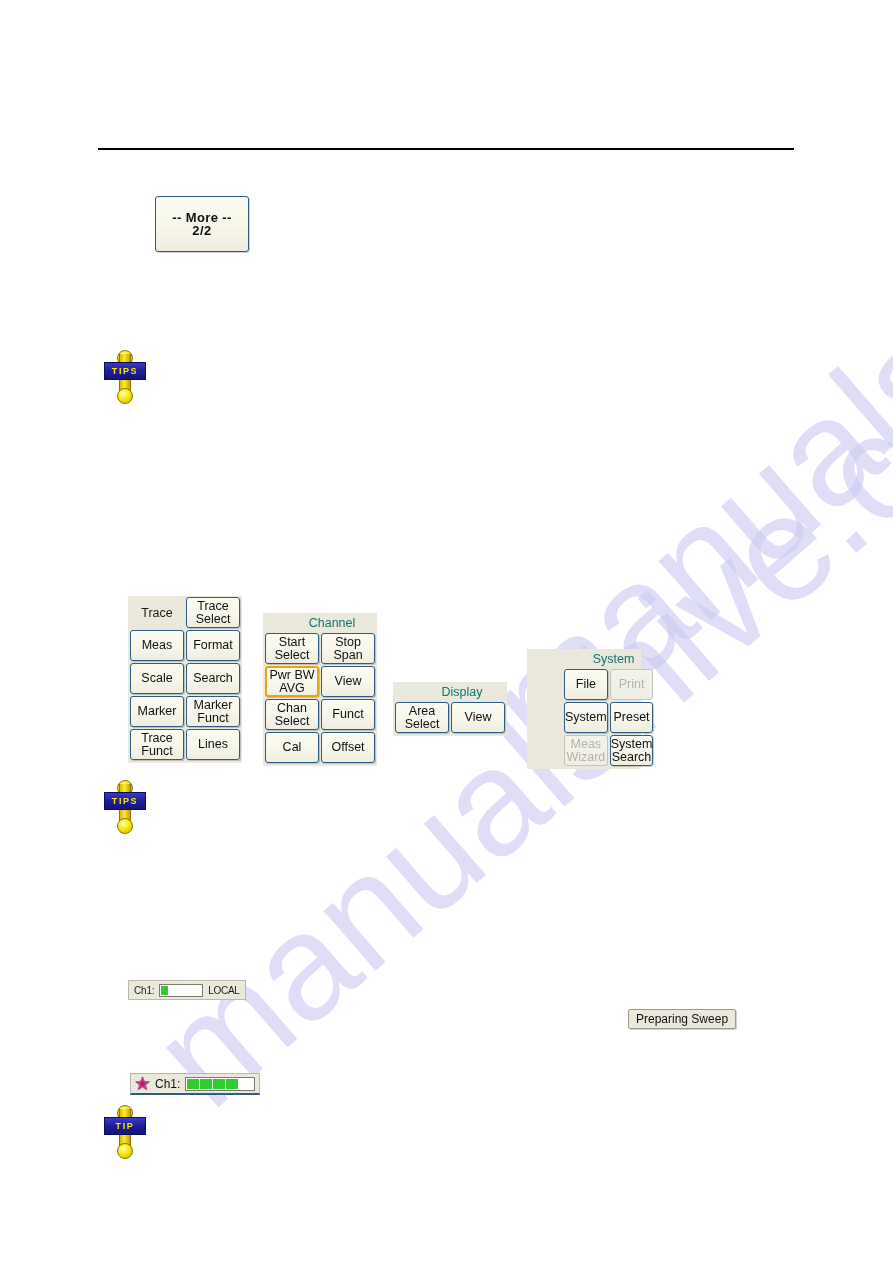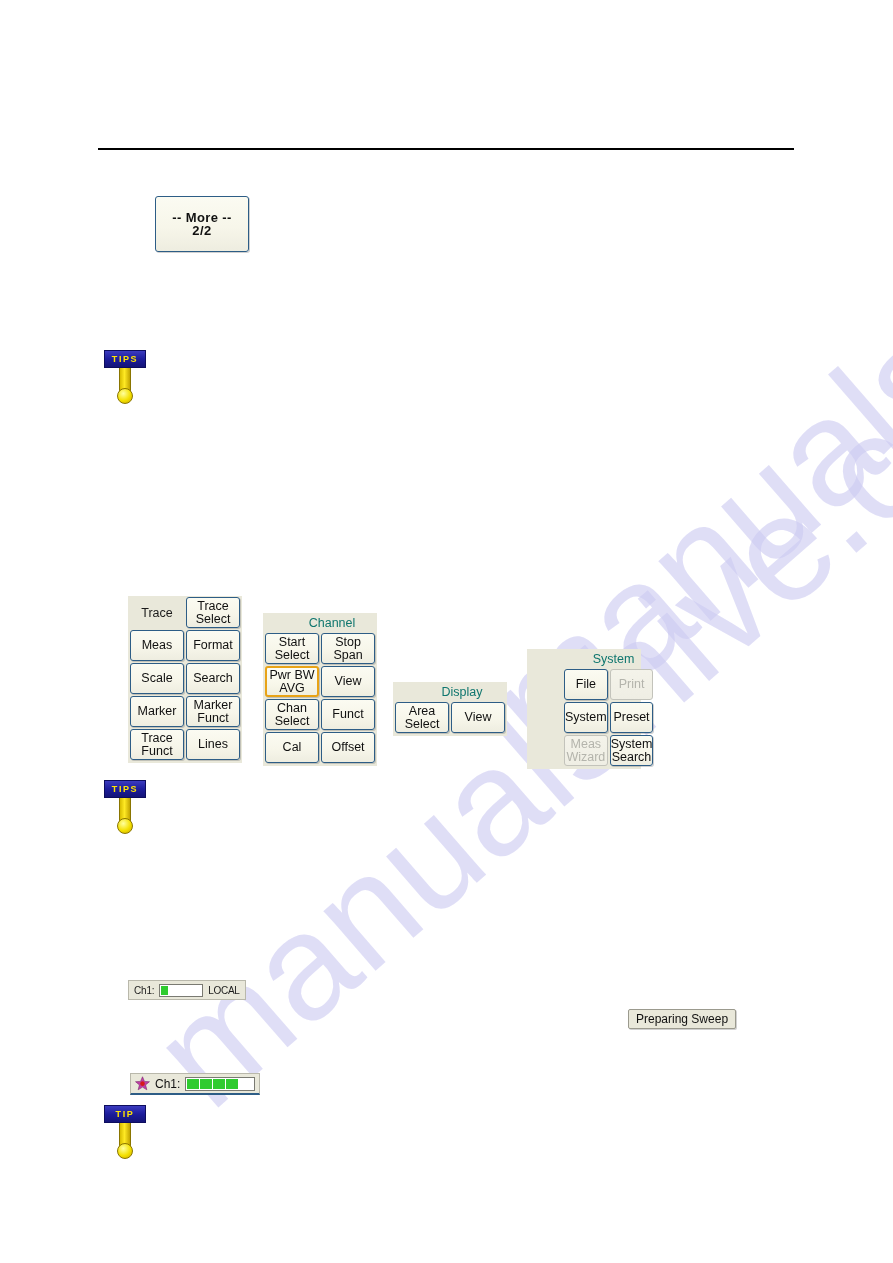--- a/index.html
+++ b/index.html
@@ -120,21 +120,21 @@
     top: 4px;
     width: 10px;
     height: 38px;
     background: linear-gradient(to right, #d8bd00 0%, #ffe924 45%, #c2a400 100%);
     border-left: 1px solid #8a7500;
     border-right: 1px solid #8a7500;
   }
   .tips-band {
     position: absolute;
     left: 0px;
-    top: 0;
+    top: 12px;
     width: 40px;
     height: 16px;
     background: linear-gradient(to bottom, #3b3bbf 0%, #1d1d9c 50%, #141477 100%);
     border: 1px solid #0d0d5e;
     display: flex;
     align-items: center;
     justify-content: center;
   }
   .tips-band span {
     color: #ffe400;

